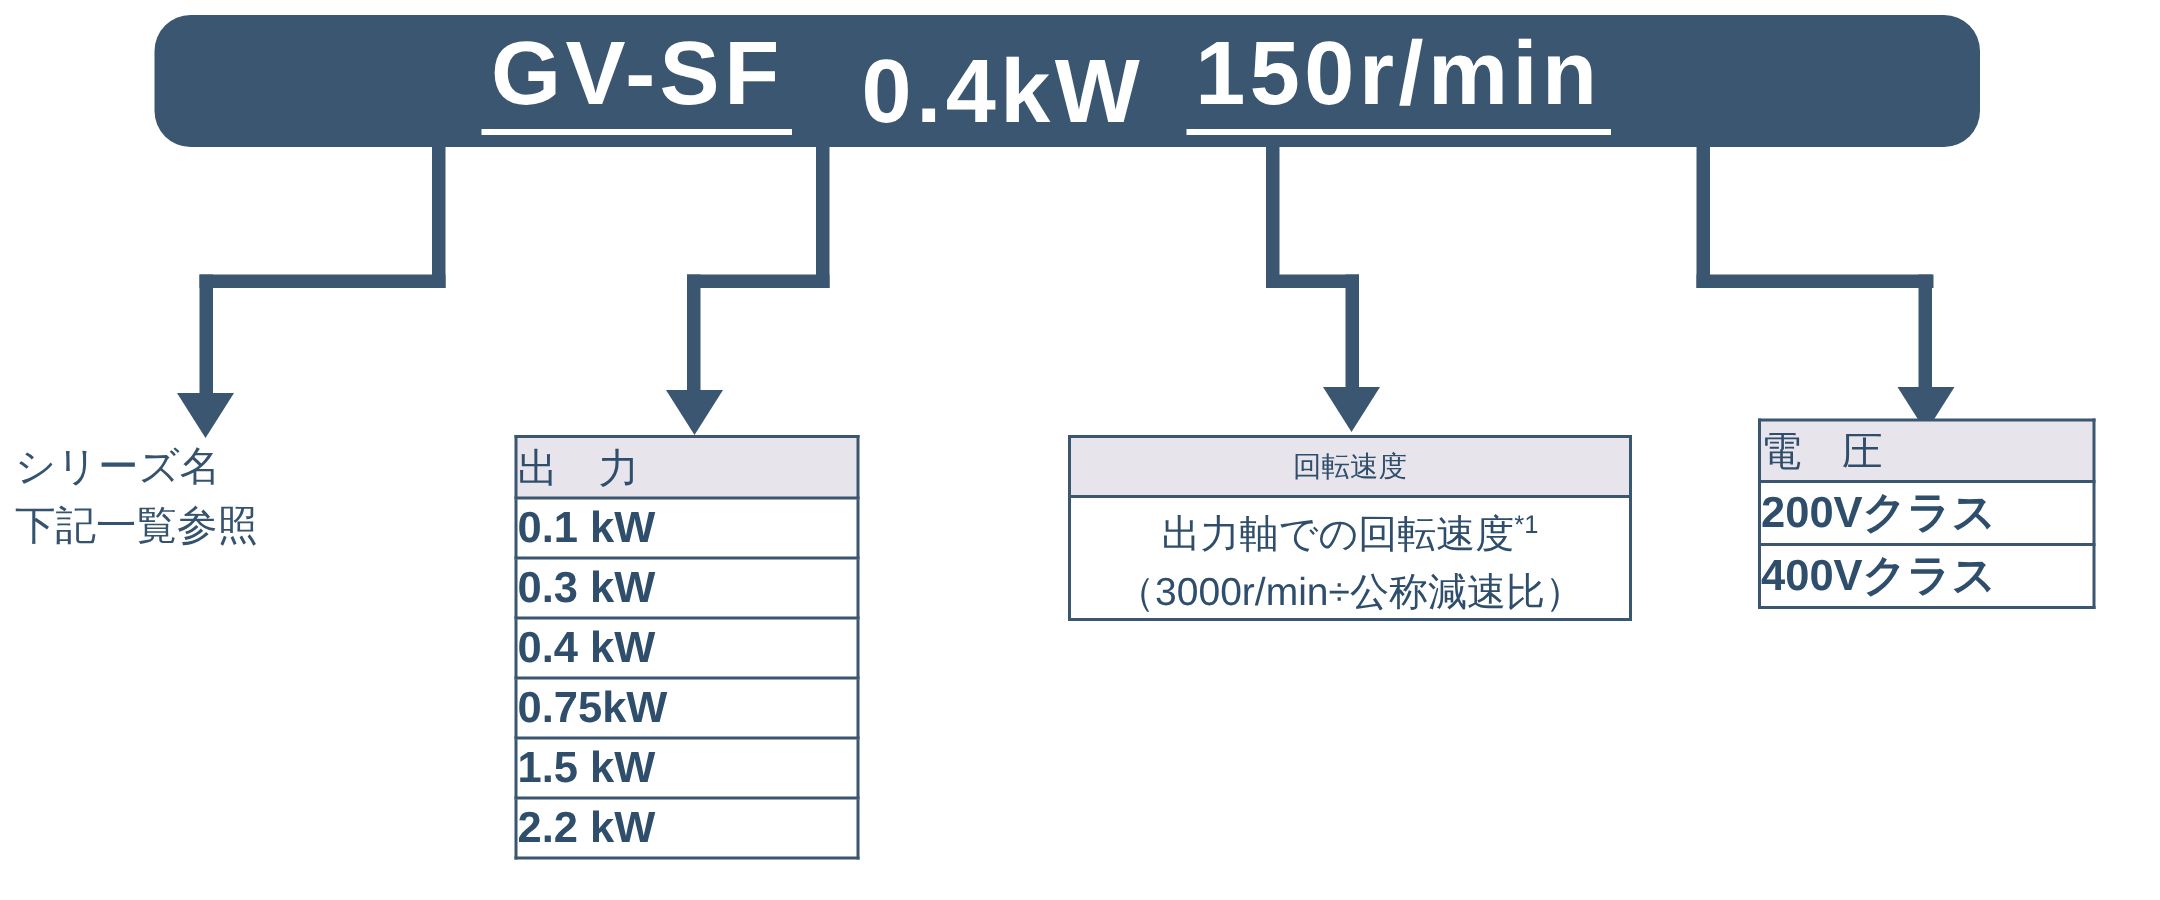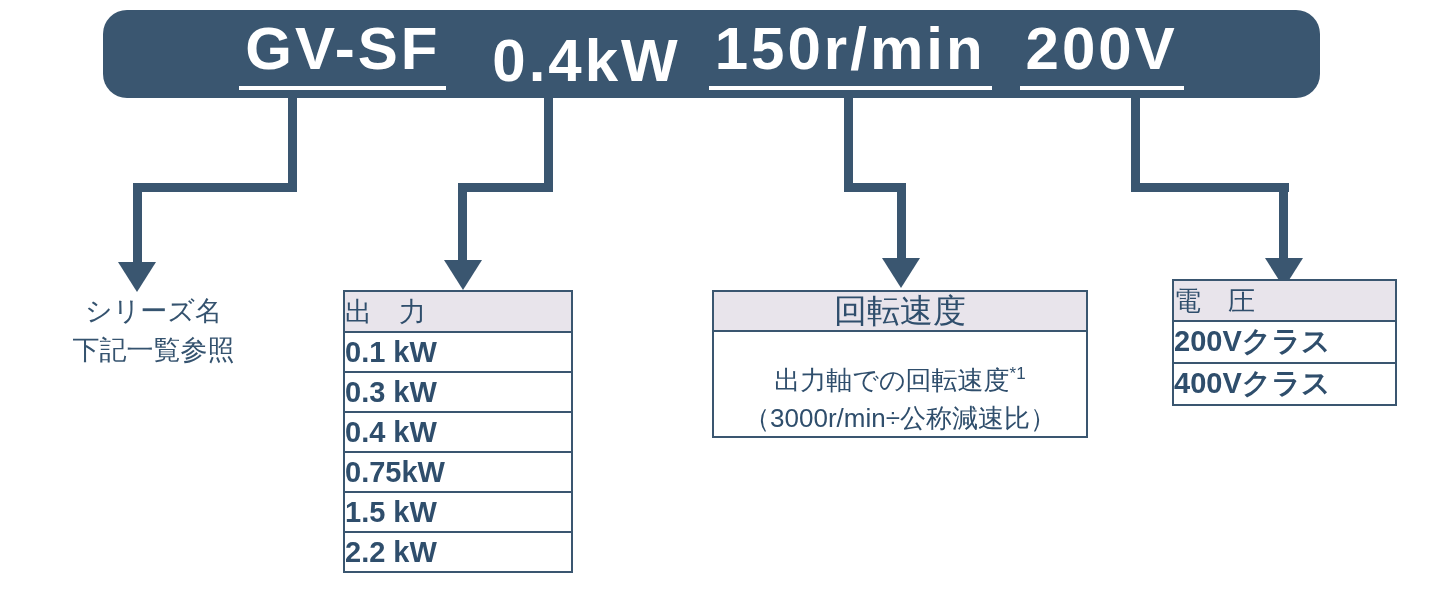--- a/index.html
+++ b/index.html
@@ -27,22 +27,22 @@
   
   .line { position: absolute; background: #3A5670; }
   .arrowhead {
     position: absolute; width: 0; height: 0;
     border-left: 19px solid transparent; border-right: 19px solid transparent;
     border-top: 30px solid #3A5670;
   }
 
   
   .series-label {
-    position: absolute; left: 26px; top: 292px; width: 255px;
-    text-align: center; color: #35536F; font-size: 27px; line-height: 39px;
+    position: absolute; left: 10px; top: 292px; width: 255px;
+    color: #35536F; font-size: 27px; line-height: 39px;
     font-weight: 500;
   }
 
   
   table.info { border-collapse: collapse; position: absolute; table-layout: fixed; }
   table.info th, table.info td {
     border: 2px solid #3A5670; text-align: left; vertical-align: middle;
     color: #2F4E6C; white-space: nowrap;
   }
   table.info th { background: #E8E4EB; font-weight: 500; font-size: 27px; height: 41px; }
@@ -52,39 +52,38 @@
   .voltage-table { left: 1172px; top: 279px; width: 225px; border-radius: 17px; }
   .voltage-table td { font-size: 28px; }
 
   .speed-box {
     position: absolute; left: 712px; top: 290px; width: 376px;
     border: 2px solid #3A5670; background: #ffffff;
   }
   .speed-box .box-header {
     height: 40px; background: #E8E4EB; border-bottom: 2px solid #3A5670;
     display: flex; align-items: center; justify-content: center;
-    color: #2F4E6C; font-size: 33px; font-weight: 500;
+    color: #2F4E6C; font-size: 19px; font-weight: 500;
   }
   .speed-box .box-body {
     height: 80px; display: flex; flex-direction: column;
     align-items: center; justify-content: center;
-    color: #2F4E6C; font-size: 26px; line-height: 38px; white-space: nowrap; margin-top: 24px;
+    color: #2F4E6C; font-size: 26px; line-height: 38px; white-space: nowrap;
   }
   .speed-box sup { font-size: 17px; vertical-align: super; }
 </style>
 </head>
 <body>
 
 <div class="canvas">
 
   <div class="banner">
     <span class="seg gap-a">GV-SF</span>
     <span class="seg gap-b">0.4kW</span>
     <span class="seg gap-c">150r/min</span>
-    <span class="seg">200V</span>
   </div>
 
   <div class="line" style="left:288px; top:97px; width:9px; height:95px;"></div>
   <div class="line" style="left:133px; top:183px; width:164px; height:9px;"></div>
   <div class="line" style="left:133px; top:183px; width:9px; height:82px;"></div>
   <div class="arrowhead" style="left:118px; top:262px;"></div>
 
   <div class="line" style="left:544px; top:97px; width:9px; height:95px;"></div>
   <div class="line" style="left:458px; top:183px; width:95px; height:9px;"></div>
   <div class="line" style="left:458px; top:183px; width:9px; height:80px;"></div>

